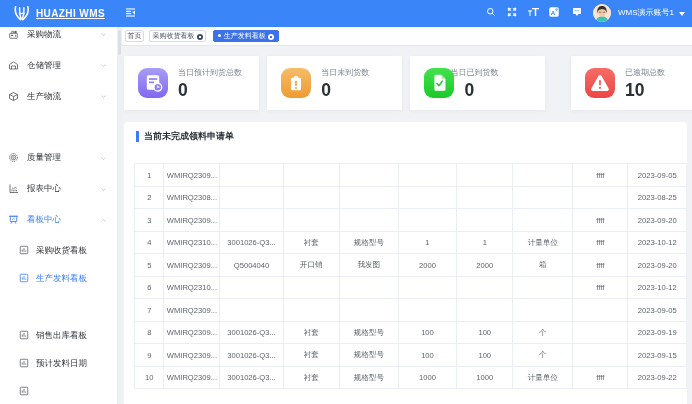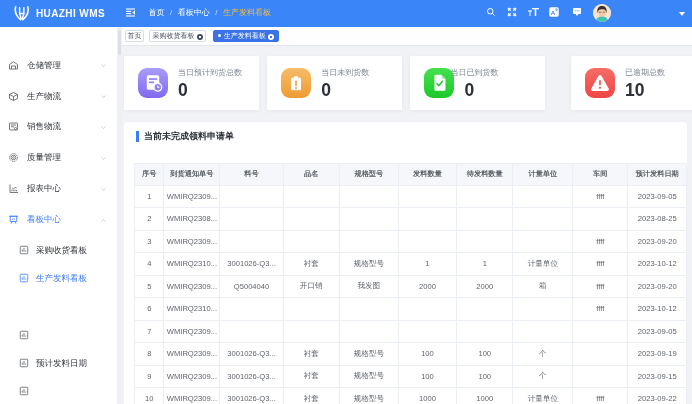--- a/index.html
+++ b/index.html
@@ -2,21 +2,21 @@
 <html><head>
 <meta charset="utf-8">
 <style>
 * { margin:0; padding:0; box-sizing:border-box; }
 html,body { width:692px; height:404px; overflow:hidden; font-family:"Liberation Sans", sans-serif; background:#f0f2f5; }
 #app { position:relative; width:692px; height:404px; }
 
 
 .topbar { position:absolute; left:0; top:0; width:692px; height:27px; background:#3a85f8; }
 .logo { position:absolute; left:13px; top:4.5px; width:17.5px; height:17px; }
-.logoname { position:absolute; left:36px; top:0; height:27px; line-height:27px; color:#fff; font-weight:bold; font-size:10px; letter-spacing:0.4px; }
+.logoname { position:absolute; left:36px; top:0; height:27px; line-height:27px; color:#fff; font-weight:bold; font-size:10px; letter-spacing:0.4px;text-decoration:underline; }
 .hamb { position:absolute; left:125.5px; top:7.9px; width:9px; height:9px; }
 .crumbs { position:absolute; left:148.5px; top:0; height:26px; line-height:26px; font-size:8px; color:#fff; }
 .crumbs .sep { color:#cfe0ff; margin:0 5.5px; }
 .crumbs .last { color:#f2bd45; }
 .ticon { position:absolute; top:7.2px; }
 .avatar { position:absolute; left:593px; top:3.8px; width:18px; height:18px; border-radius:50%; overflow:hidden; background:#fbe4d5; }
 .uname { position:absolute; left:618px; top:0; height:26px; line-height:26px; color:#fff; font-size:8px; }
 .caret { position:absolute; left:679px; top:11.5px; width:0; height:0; border-left:3.2px solid transparent; border-right:3.2px solid transparent; border-top:4px solid #fff; }
 
 
@@ -72,21 +72,20 @@
       </g>
     </svg>
     <div class="logoname">HUAZHI WMS</div>
     <svg class="hamb" viewBox="0 0 20 20">
       <rect x="0" y="1" width="20" height="2.4" fill="#fff"></rect>
       <rect x="0" y="6.3" width="11.5" height="2.4" fill="#fff"></rect>
       <rect x="0" y="11.3" width="11.5" height="2.4" fill="#fff"></rect>
       <rect x="0" y="16.6" width="20" height="2.4" fill="#fff"></rect>
       <path d="M20 5.2 L14.2 10 L20 14.8 Z" fill="#fff"></path>
     </svg>
-    <div class="crumbs">首页<span class="sep">/</span>看板中心<span class="sep">/</span><span class="last">生产发料看板</span></div>
 
     <svg class="ticon" style="left:486px" width="10" height="10" viewBox="0 0 20 20">
         <circle cx="8.5" cy="8.5" r="5.5" fill="none" stroke="#fff" stroke-width="2"></circle>
         <line x1="12.5" y1="12.5" x2="17" y2="17" stroke="#fff" stroke-width="2"></line>
       </svg>
     <svg class="ticon" style="left:507px" width="10" height="10" viewBox="0 0 20 20">
       <g fill="#fff" stroke="#fff" stroke-width="1.4">
         <path d="M2 2 L7.8 3.4 L3.4 7.8 Z"></path>
           <line x1="4.5" y1="4.5" x2="8.3" y2="8.3"></line>
         <path d="M18 2 L12.2 3.4 L16.6 7.8 Z"></path>
@@ -118,20 +117,21 @@
     </svg>
     <div class="avatar">
       <svg width="18" height="18" viewBox="0 0 36 36">
         <circle cx="18" cy="18" r="18" fill="#f9e3d3"></circle>
         <path d="M6 36 C6 28 11 25 18 25 C25 25 30 28 30 36 Z" fill="#3fc3b1"></path>
         <ellipse cx="18" cy="17" rx="7.2" ry="8" fill="#f6c9a4"></ellipse>
         <path d="M8.5 19 C7.5 7.5 13 4 18 4 C23 4 28.5 7.5 27.5 19 C26 11.5 22.5 10.5 18 10.5 C13.5 10.5 10 11.5 8.5 19 Z" fill="#35302d"></path>
         <path d="M11.5 16.5 h5 M19.5 16.5 h5" stroke="#4a443f" stroke-width="1.2" fill="none"></path>
       </svg>
     </div>
+    <div class="uname">WMS演示账号1</div>
     <div class="caret"></div>
   </div>
 
   <div class="tabstrip"></div>
   <div class="tab" style="left:124.5px; width:19.8px;">首页</div>
   <div class="tab" style="left:148.8px; width:57.7px;">采购收货看板<span class="tclose">×</span></div>
   <div class="tab active" style="left:212.6px; width:66.7px;"><span class="tdot"></span>生产发料看板<span class="tclose">×</span></div>
 
   <div class="card" style="left:124px;">
     <div class="cicon" style="background:linear-gradient(180deg,#a89df8,#8168f0);">
@@ -192,32 +192,20 @@
         <col style="width:63.1px">
         <col style="width:56.3px">
         <col style="width:58.9px">
       <col style="width:58.4px">
         <col style="width:56.2px">
         <col style="width:60px">
         <col style="width:54.9px">
         <col style="width:59px">
     </colgroup>
     <tbody>
-        <tr>
-          <th>序号</th>
-          <th>到货通知单号</th>
-          <th>料号</th>
-          <th>品名</th>
-          <th>规格型号</th>
-          <th>发料数量</th>
-          <th>待发料数量</th>
-          <th>计量单位</th>
-          <th>车间</th>
-          <th>预计发料日期</th>
-        </tr>
     <tr>
           <td>1</td>
           <td>WMIRQ2309...</td>
           <td></td>
           <td></td>
           <td></td>
           <td></td>
           <td></td>
           <td></td>
           <td>ffff</td>
@@ -327,53 +315,55 @@
           <td>规格型号</td>
           <td>1000</td>
           <td>1000</td>
           <td>计量单位</td>
           <td>ffff</td>
           <td>2023-09-22</td>
         </tr>
   </tbody>
     </table>
 
+  <div class="mi" style="top:18.7px">
+    <svg class="ic" viewBox="0 0 22 22">
+        <g fill="none" stroke="#5c6066" stroke-width="1.7">
+          <rect x="3.5" y="8.5" width="15" height="10" rx="1"></rect>
+          <path d="M7.5 8.5 V4.5 h3.5 V8.5" stroke-width="1.4"></path>
+          <rect x="12.8" y="3.8" width="4.4" height="4.7" fill="#5c6066" stroke="none"></rect>
+          <rect x="6.3" y="11.5" width="4" height="2.6" fill="#5c6066" stroke="none"></rect>
+          <path d="M15 11.5 v4.5" stroke-width="1.3"></path>
+        </g>
+      </svg>
+    <div class="tx">采购物流</div>
+    <svg class="ch" viewBox="0 0 10 6">
+        <path d="M1 1 L5 5 L9 1" stroke="#b2b7bf" stroke-width="1.3" fill="none"></path>
+      </svg>
+  </div>
   <div class="mi" style="top:49.6px">
     <svg class="ic" viewBox="0 0 22 22">
         <g fill="none" stroke="#5c6066" stroke-width="1.7">
           <path d="M3 9 L11 3.5 L19 9 V18 H3 Z"></path>
           <path d="M7 18 V12 h8 v6"></path>
         </g>
       </svg>
     <div class="tx">仓储管理</div>
     <svg class="ch" viewBox="0 0 10 6">
         <path d="M1 1 L5 5 L9 1" stroke="#b2b7bf" stroke-width="1.3" fill="none"></path>
       </svg>
   </div>
   <div class="mi" style="top:80.5px">
     <svg class="ic" viewBox="0 0 22 22">
         <g fill="none" stroke="#5c6066" stroke-width="1.7">
           <path d="M11 3 L19 7 V15 L11 19 L3 15 V7 Z"></path>
           <path d="M3 7 L11 11 L19 7 M11 11 V19"></path>
         </g>
       </svg>
     <div class="tx">生产物流</div>
-    <svg class="ch" viewBox="0 0 10 6">
-        <path d="M1 1 L5 5 L9 1" stroke="#b2b7bf" stroke-width="1.3" fill="none"></path>
-      </svg>
-  </div>
-  <div class="mi" style="top:111.4px">
-    <svg class="ic" viewBox="0 0 22 22">
-        <g fill="none" stroke="#5c6066" stroke-width="1.7">
-          <rect x="3" y="4" width="16" height="14" rx="1"></rect>
-          <path d="M6 8 h10 M6 11.5 h6"></path>
-          <circle cx="15" cy="15" r="2.2"></circle>
-        </g>
-      </svg>
-    <div class="tx">销售物流</div>
     <svg class="ch" viewBox="0 0 10 6">
         <path d="M1 1 L5 5 L9 1" stroke="#b2b7bf" stroke-width="1.3" fill="none"></path>
       </svg>
   </div>
   <div class="mi" style="top:142.3px">
     <svg class="ic" viewBox="0 0 22 22">
         <g fill="none" stroke="#5c6066">
           <circle cx="11" cy="11" r="7.8" stroke-width="1.8" stroke-dasharray="2.6 1.6"></circle>
           <circle cx="11" cy="11" r="4.6" stroke-width="1.5"></circle>
           <ellipse cx="11" cy="11" rx="1.6" ry="2.2" stroke-width="1.3"></ellipse>
@@ -429,20 +419,21 @@
       </svg>
     <div class="tx">生产发料看板</div>
   </div>
   <div class="smi" style="top:320.5px">
     <svg class="ic" viewBox="0 0 20 20">
         <g fill="none" stroke="#5c6066" stroke-width="1.6">
           <rect x="2.5" y="2.5" width="15" height="15" rx="2"></rect>
           <path d="M6.5 13.5 V9 M10 13.5 V6 M13.5 13.5 V11"></path>
         </g>
       </svg>
+    <div class="tx">销售出库看板</div>
   </div>
   <div class="smi" style="top:348.5px">
     <svg class="ic" viewBox="0 0 20 20">
         <g fill="none" stroke="#5c6066" stroke-width="1.6">
           <rect x="2.5" y="2.5" width="15" height="15" rx="2"></rect>
           <path d="M6.5 13.5 V9 M10 13.5 V6 M13.5 13.5 V11"></path>
         </g>
       </svg>
     <div class="tx">预计发料日期</div>
   </div>

